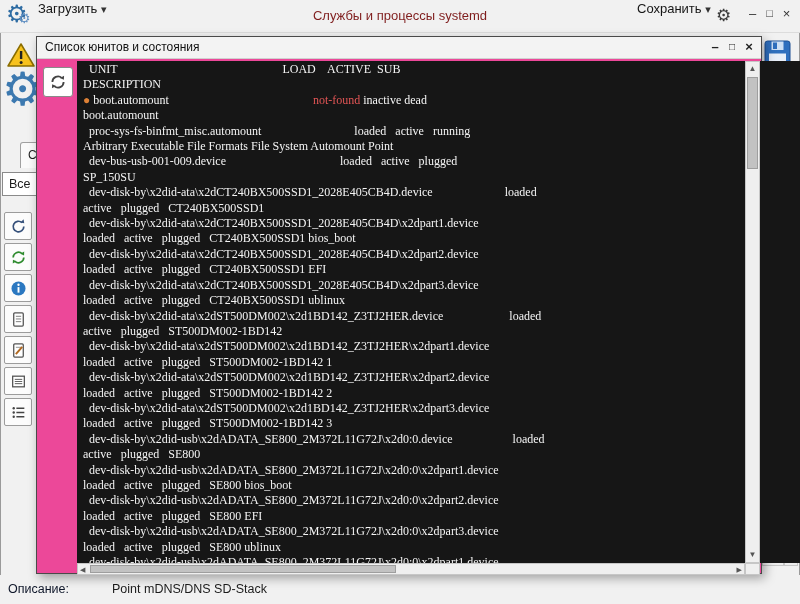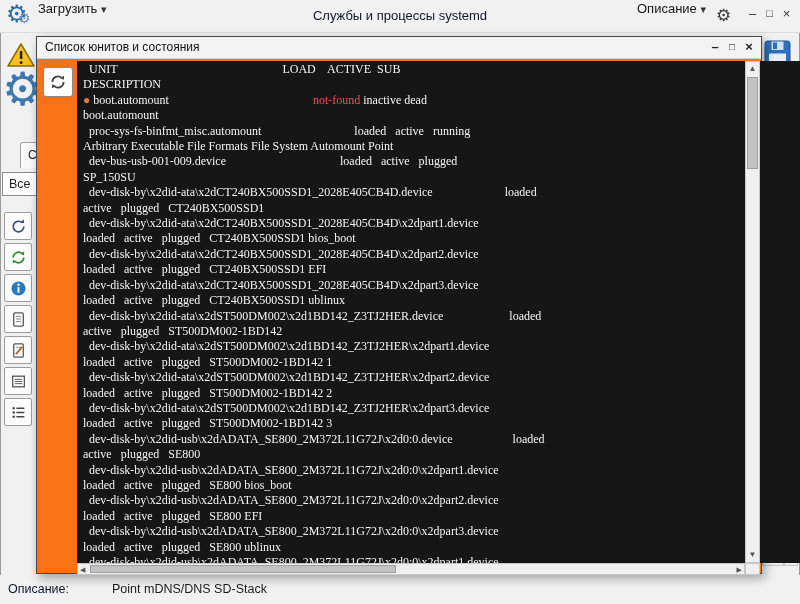--- a/index.html
+++ b/index.html
@@ -9,21 +9,21 @@
     font-family:"Liberation Sans",sans-serif; color:#1c1c1c;
     box-shadow:0 0 0 1px #9a9a9a inset;
   }
   
   .titlebar { position:absolute; left:0; top:0; right:0; height:33px; background:#f1f1f1; border-bottom:1px solid #dcdcdc; z-index:2; }
   .app-icon { position:absolute; left:6px; top:2px; width:28px; height:28px; }
   .app-icon .g1 { position:absolute; left:0; top:-2px; font-size:24px; color:#2e6ca3; }
   .app-icon .g2 { position:absolute; left:12px; top:8px; font-size:14px; color:#6693c4; }
   .menu-btn { position:absolute; top:1px; font-size:13px; color:#161616; cursor:default; }
   .menu-btn .caret { font-size:11px; color:#333; }
-  .win-title { position:absolute; left:0; right:0; top:8px; text-align:center; font-size:13px; color:#0f172a; }
+  .win-title { position:absolute; left:0; right:0; top:8px; text-align:center; font-size:13px; color:#7f1d1d; }
   .gear-btn { position:absolute; top:5px; font-size:17px; color:#3c3c3c; }
   .winctl { position:absolute; top:6px; width:15px; text-align:center; font-size:13px; color:#333; }
   .winctl.max { font-size:11px; padding-top:1px; }
   
   .bg { z-index:1; }
   .tool-sq { position:absolute; width:30px; height:30px; display:flex; align-items:center; justify-content:center; }
   .warn-btn { left:6px; top:40px; }
   .save-sq { left:762px; top:38px; }
   .bg-gear { position:absolute; left:2px; top:62px; font-size:46px; color:#3c79b0; z-index:1; }
   .bg-tab { position:absolute; left:20px; top:142px; width:48px; height:26px; background:#fafafa; border:1px solid #a0a0a0; border-bottom:none; border-radius:3px 3px 0 0; font-size:12px; padding:5px 0 0 7px; z-index:1; }
@@ -33,21 +33,21 @@
   .main-vscroll { position:absolute; right:2px; top:196px; width:14px; height:356px; background:#ededed; border:1px solid #c6c6c6; z-index:1; }
   .vthumb { position:absolute; left:1px; right:1px; background:#c2c2c2; border:1px solid #9e9e9e; }
   .sarrow { position:absolute; left:0; right:0; text-align:center; font-size:8px; color:#555; line-height:12px; }
   .corner-h { position:absolute; left:762px; top:552px; width:22px; height:14px; background:#ededed; border:1px solid #c6c6c6; text-align:center; font-size:8px; color:#555; line-height:12px; z-index:1; }
   .corner-v { position:absolute; right:2px; top:552px; width:14px; height:14px; background:#ededed; border:1px solid #c6c6c6; text-align:center; font-size:8px; color:#555; line-height:12px; z-index:1; }
   
   .statusbar { position:absolute; left:0; right:0; bottom:0; height:29px; background:#f1f1f1; z-index:1; }
   .statusbar .lab { position:absolute; left:8px; top:7px; font-size:12.5px; color:#0f172a; }
   .statusbar .val { position:absolute; left:112px; top:7px; font-size:12.5px; color:#1c1c1c; }
   
-  .dialog { position:absolute; left:36px; top:36px; width:726px; height:538px; background:#f97316; border:1px solid #4a4a4a; box-shadow:3px 4px 10px rgba(0,0,0,.35); z-index:10; }
+  .dialog { position:absolute; left:36px; top:36px; width:726px; height:538px; background:#ec4899; border:1px solid #4a4a4a; box-shadow:3px 4px 10px rgba(0,0,0,.35); z-index:10; }
   .dlg-titlebar { position:absolute; left:0; top:0; right:0; height:22px; background:#f3f3f3; border-bottom:1px solid #d0d0d0; }
   .dlg-title { position:absolute; left:8px; top:3px; font-size:12px; color:#111; }
   .dlg-ctl { position:absolute; top:2px; width:16px; text-align:center; font-size:13px; font-weight:bold; color:#222; }
   .dlg-ctl.max { font-size:10px; padding-top:2px; }
   .dlg-refresh { position:absolute; left:6px; top:30px; width:30px; height:30px; background:#ffffff; border:1px solid #8a8a8a; border-radius:3px; display:flex; align-items:center; justify-content:center; }
   .terminal { position:absolute; left:40px; top:24px; width:740px; height:502px; background:#161616; color:#f5f5f5; font-family:Liberation Serif, serif; font-size:12px; line-height:15.4px; white-space:pre; overflow:hidden; padding:1px 0 0 6px; }
   .tline span.red { color:#e25555; }
   .tline span.bullet { color:#de8136; }
   .term-vscroll { position:absolute; left:708px; top:24px; width:15px; height:502px; background:#efefef; border:1px solid #c6c6c6; }
   .term-hscroll { position:absolute; left:40px; top:526px; width:668px; height:12px; background:#efefef; border:1px solid #c6c6c6; }
@@ -62,21 +62,21 @@
   <div class="app-icon">
     <span class="g1">⚙</span>
     <span class="g2">⚙</span>
   </div>
   <div class="menu-btn" style="left:38px;">
     <span>Загрузить</span>
     <span class="caret">▾</span>
   </div>
   <div class="win-title">Службы и процессы systemd</div>
   <div class="menu-btn" style="left:637px;">
-    <span>Описание</span>
+    <span>Сохранить</span>
     <span class="caret">▾</span>
   </div>
   <div class="gear-btn" style="left:716px;">⚙</div>
   <div class="winctl" style="left:745px;">–</div>
   <div class="winctl max" style="left:762px;">□</div>
   <div class="winctl" style="left:779px;">×</div>
 </div>
 
 <div class="tool-sq warn-btn bg">
   <svg width="28" height="26" viewBox="0 0 28 26">

